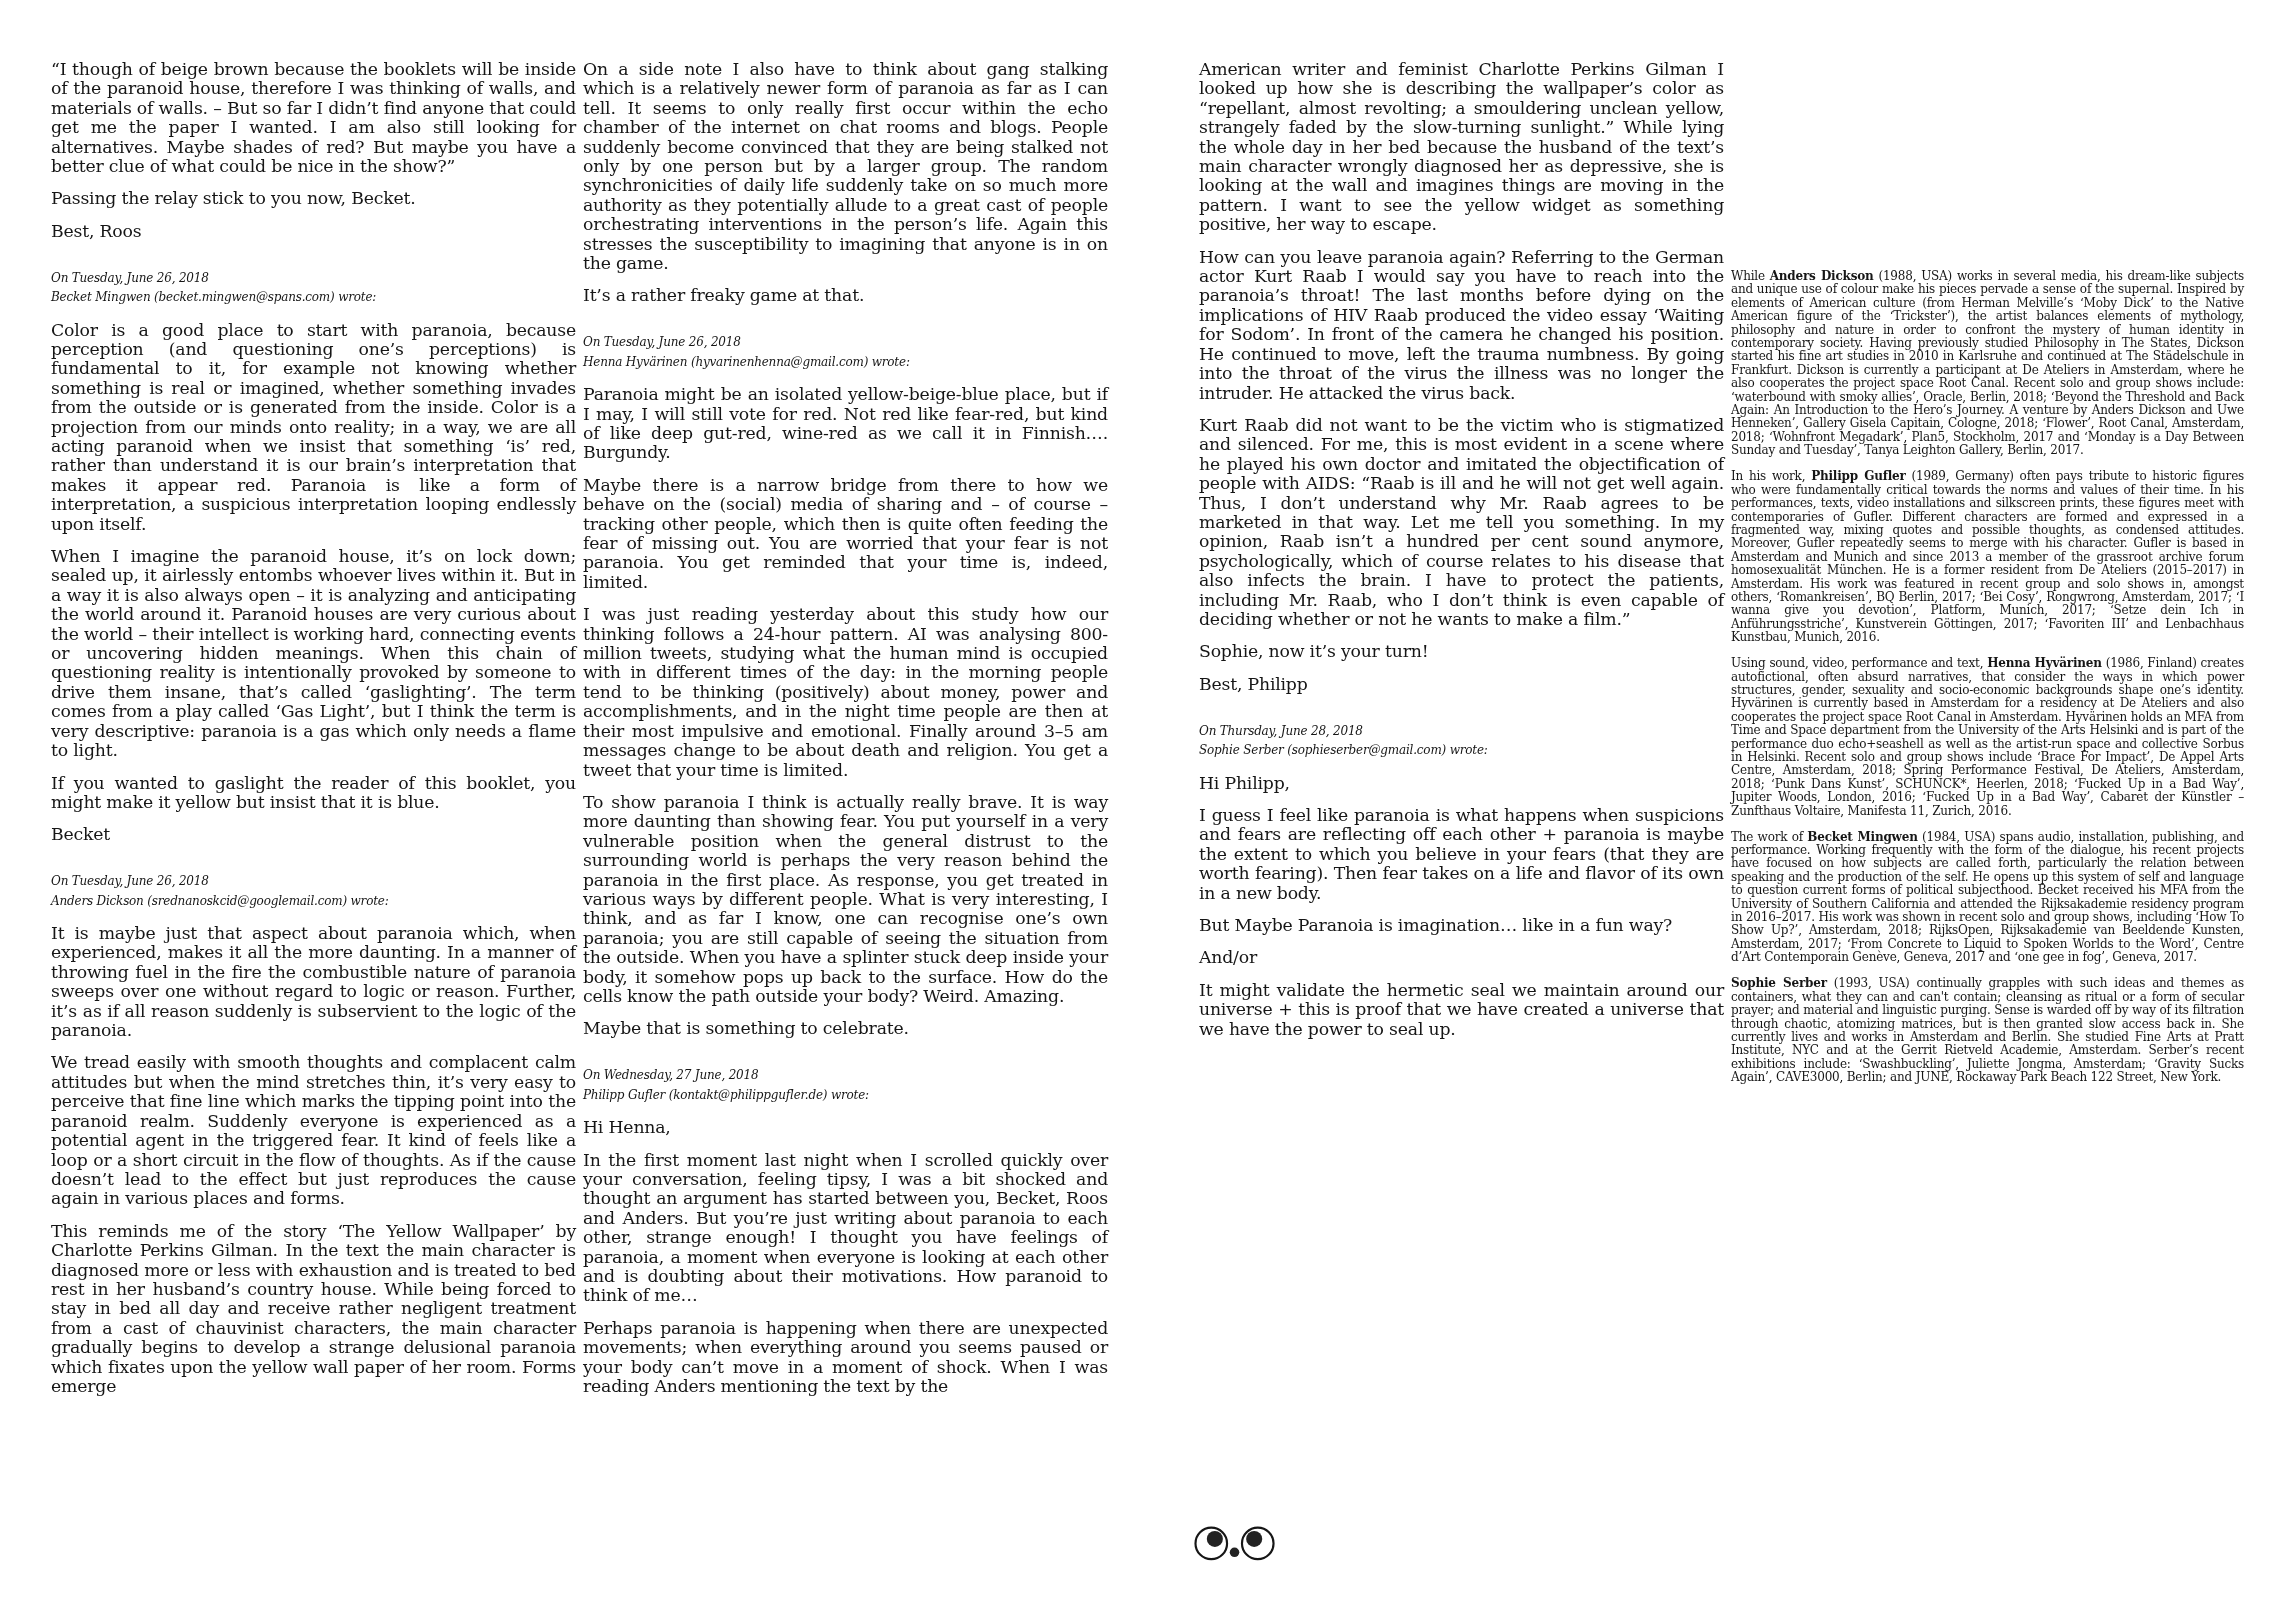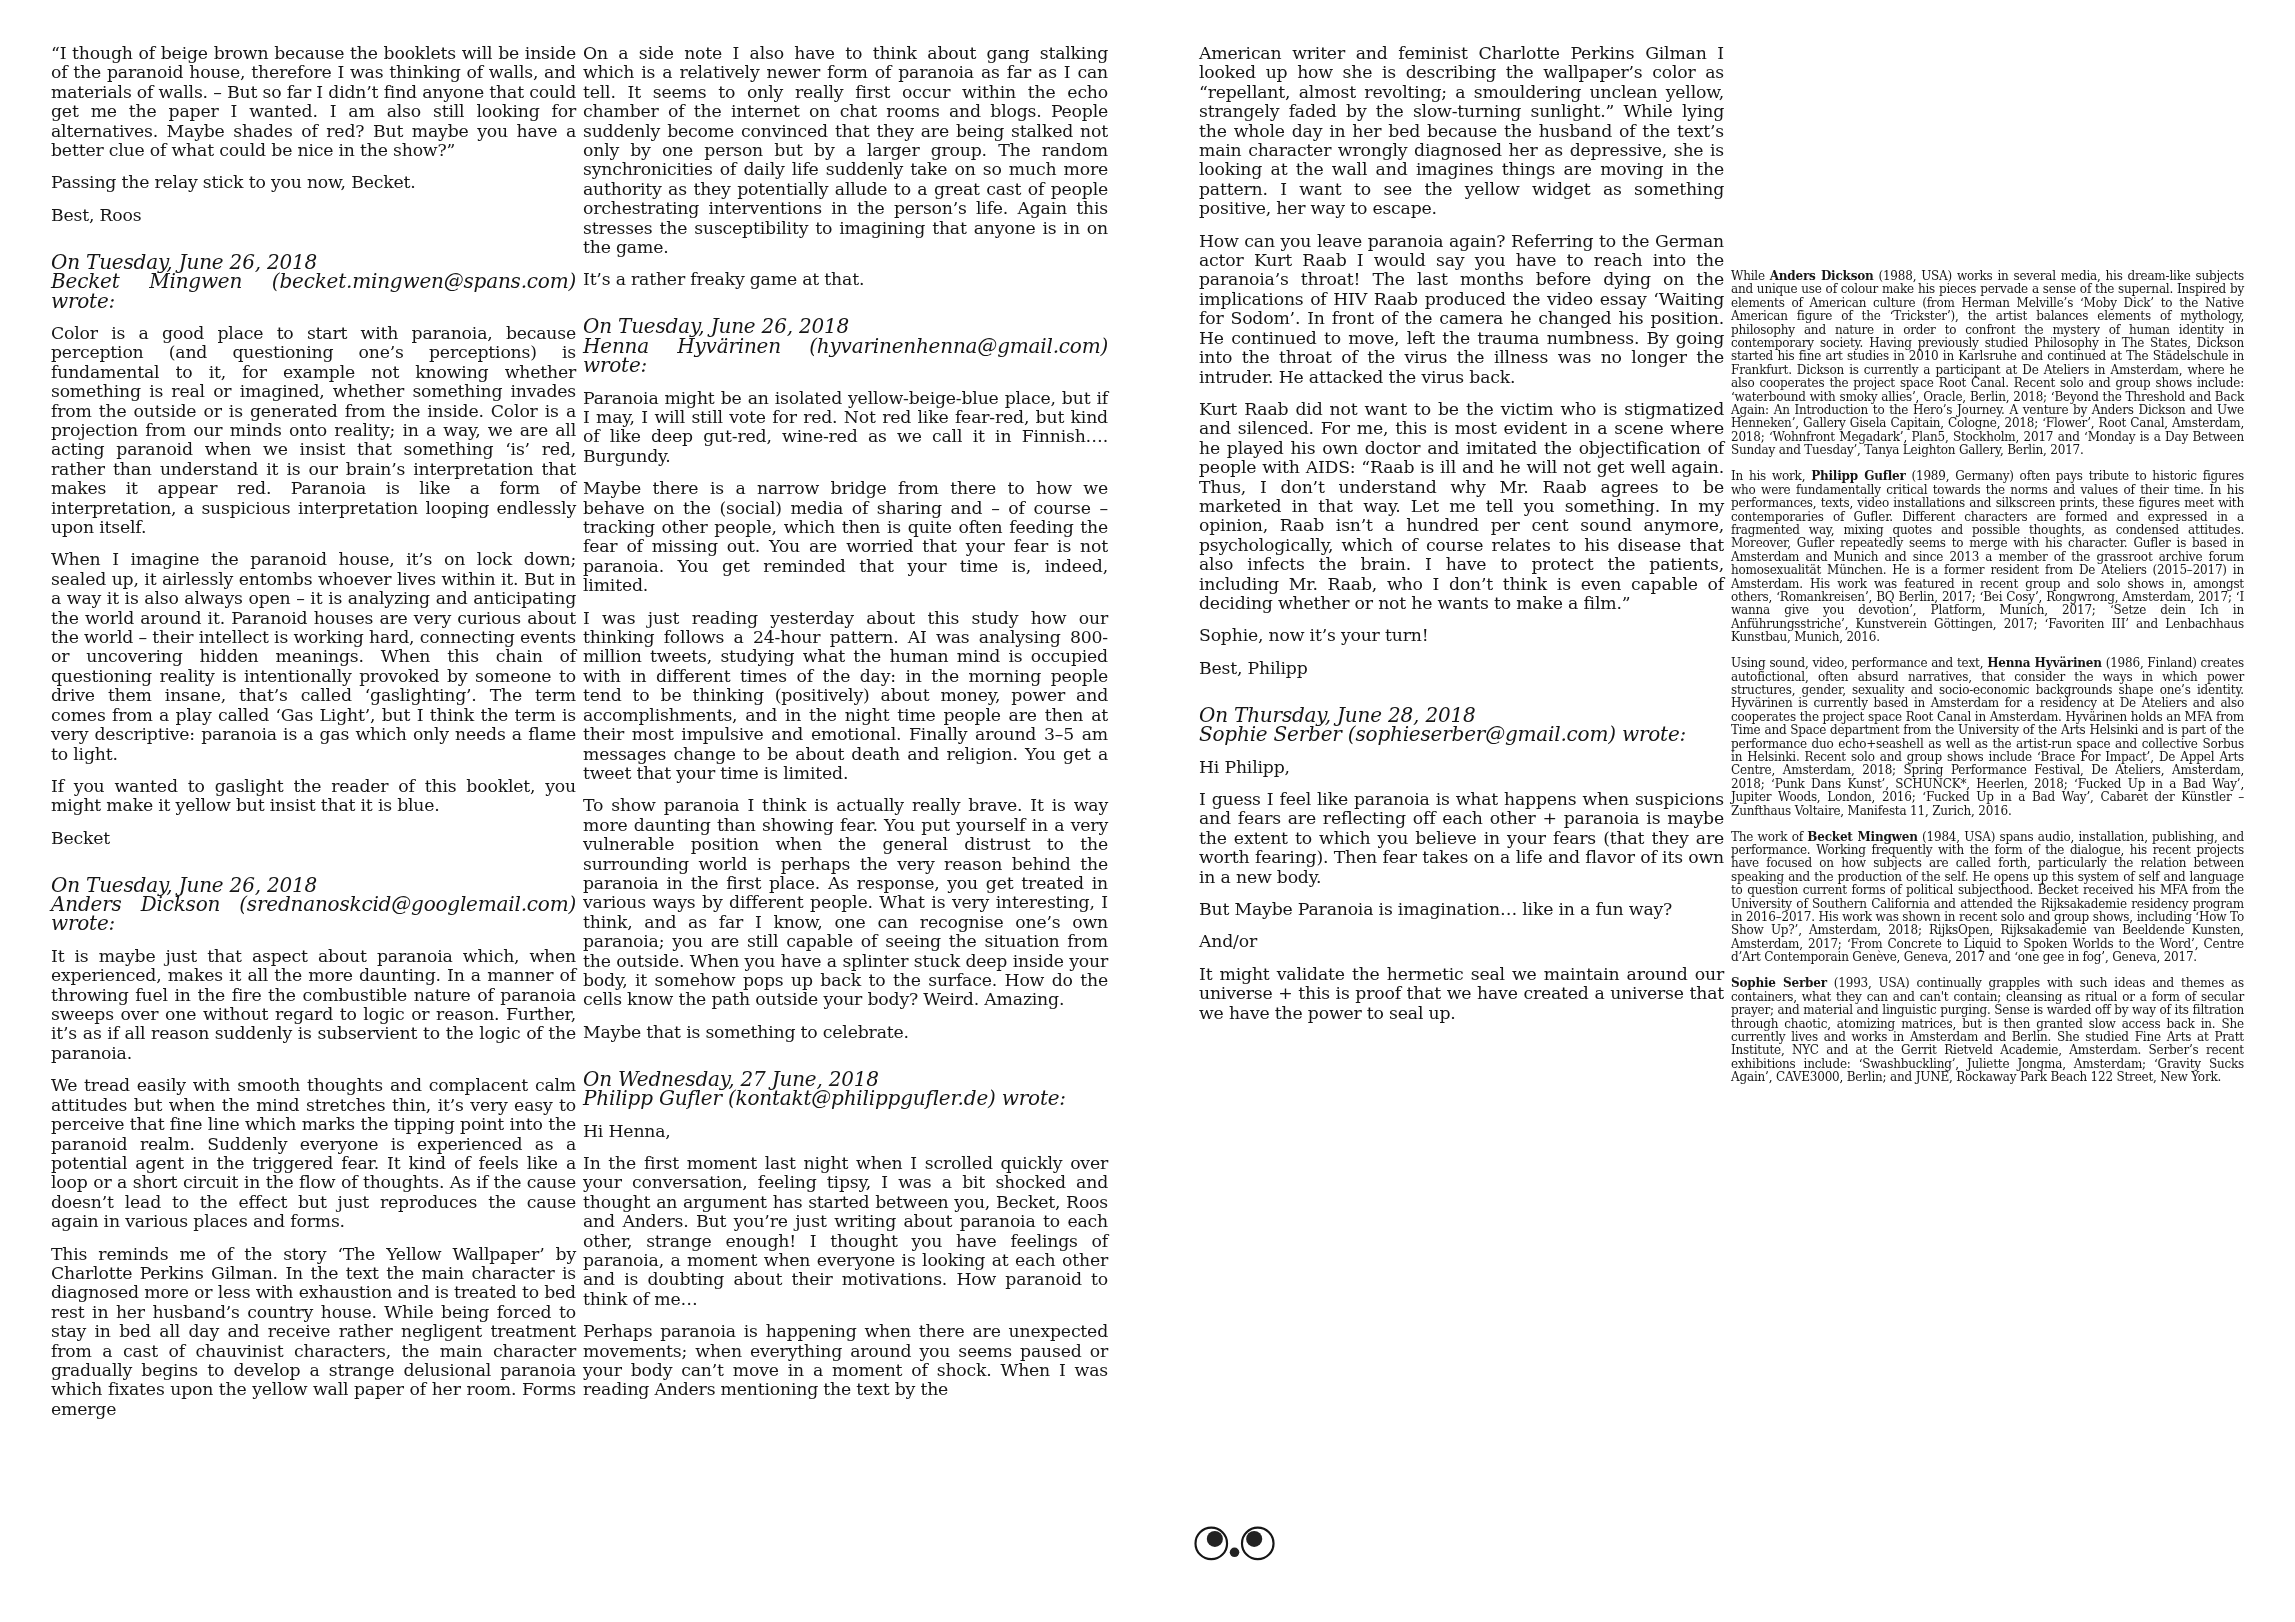--- a/index.html
+++ b/index.html
@@ -28,26 +28,26 @@
     text-align: justify;
   }
   .col p.para, .col p.signoff {
     margin: 0 0 13px 0;
     font-size: 17.3px;
     line-height: 19.4px;
     letter-spacing: -0.2px;
   }
   .col p.hdr {
     margin: 27.5px 0 13px 0;
-    font-size: 20px;
+    font-size: 12px;
     line-height: 19.4px;
     letter-spacing: -0.2px;
     font-style: italic;
   }
-  .col p:first-child { margin-top: 0; }
+  .col p:first-child { margin-top: 16px; }
   #col4 p.bio {
     margin: 0 0 12.6px 0;
     font-size: 12px;
     line-height: 13.4px;
     letter-spacing: -0.2px;
   }
   #col4 p.bio b { font-weight: bold; }
   .eyes {
     position: absolute;
     left: 1194px;

